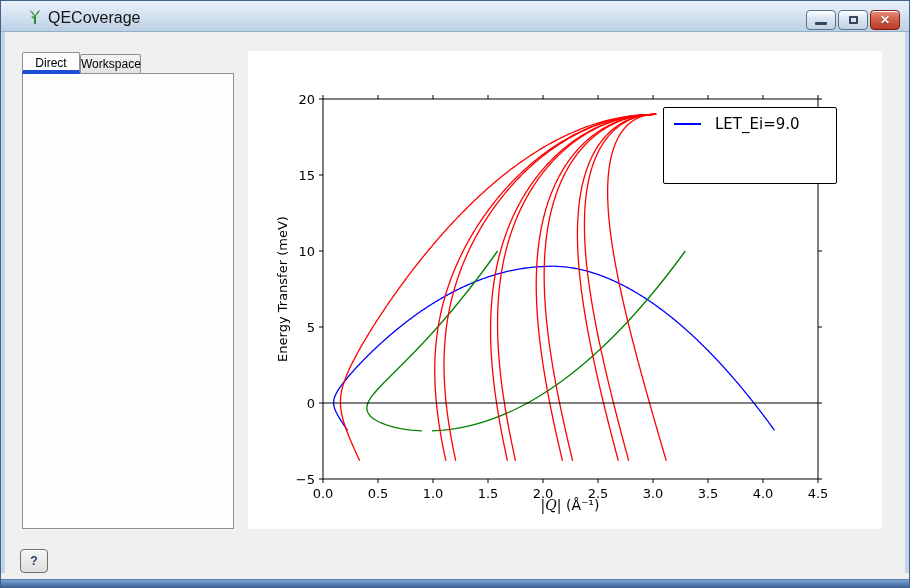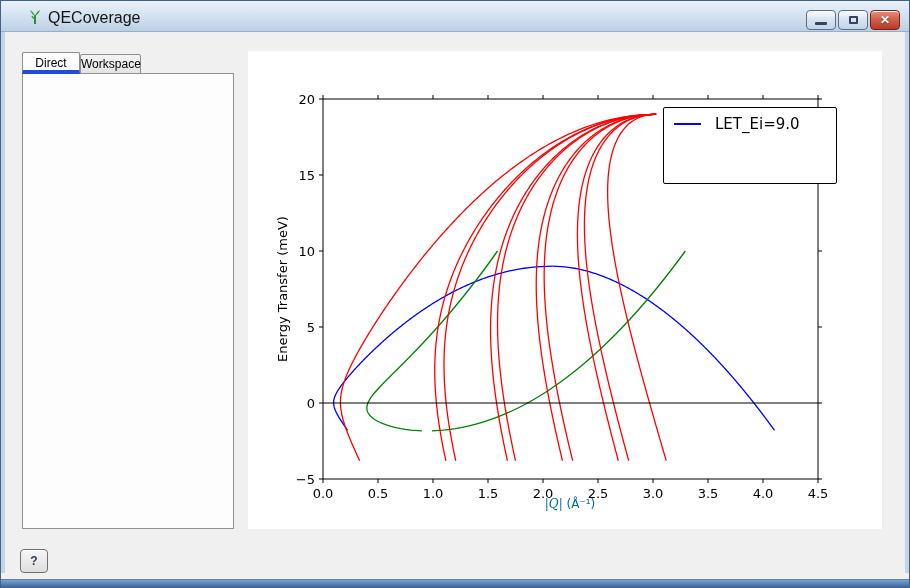--- a/index.html
+++ b/index.html
@@ -112,21 +112,21 @@
     position:absolute;left:247px;top:50px;width:634px;height:478px;background:#ffffff;
     font-family:"DejaVu Sans",sans-serif;
   }
   .plot-svg{position:absolute;left:0;top:0;}
   .ylabel{
     position:absolute;left:34px;top:238px;transform:translate(-50%,-50%) rotate(-90deg);
     font-size:13px;color:#000;white-space:nowrap;
   }
   .xlabel{
     position:absolute;left:322px;top:446px;transform:translateX(-50%);
-    font-size:12px;color:#0369a1;white-space:nowrap;
+    font-size:14px;color:#000000;white-space:nowrap;
   }
   .xlabel .math{font-style:italic;font-family:"DejaVu Serif","DejaVu Sans",serif;}
   .legend{
     position:absolute;left:400px;top:56px;width:174px;height:77px;
     background:#fff;border:1px solid #000;border-radius:2px;
     padding:4px 0 0 10px;
     margin-left:15px;
   }
   .legend-row{display:flex;align-items:center;height:24px;}
   .legend-line{width:27px;height:2px;flex:0 0 27px;}

